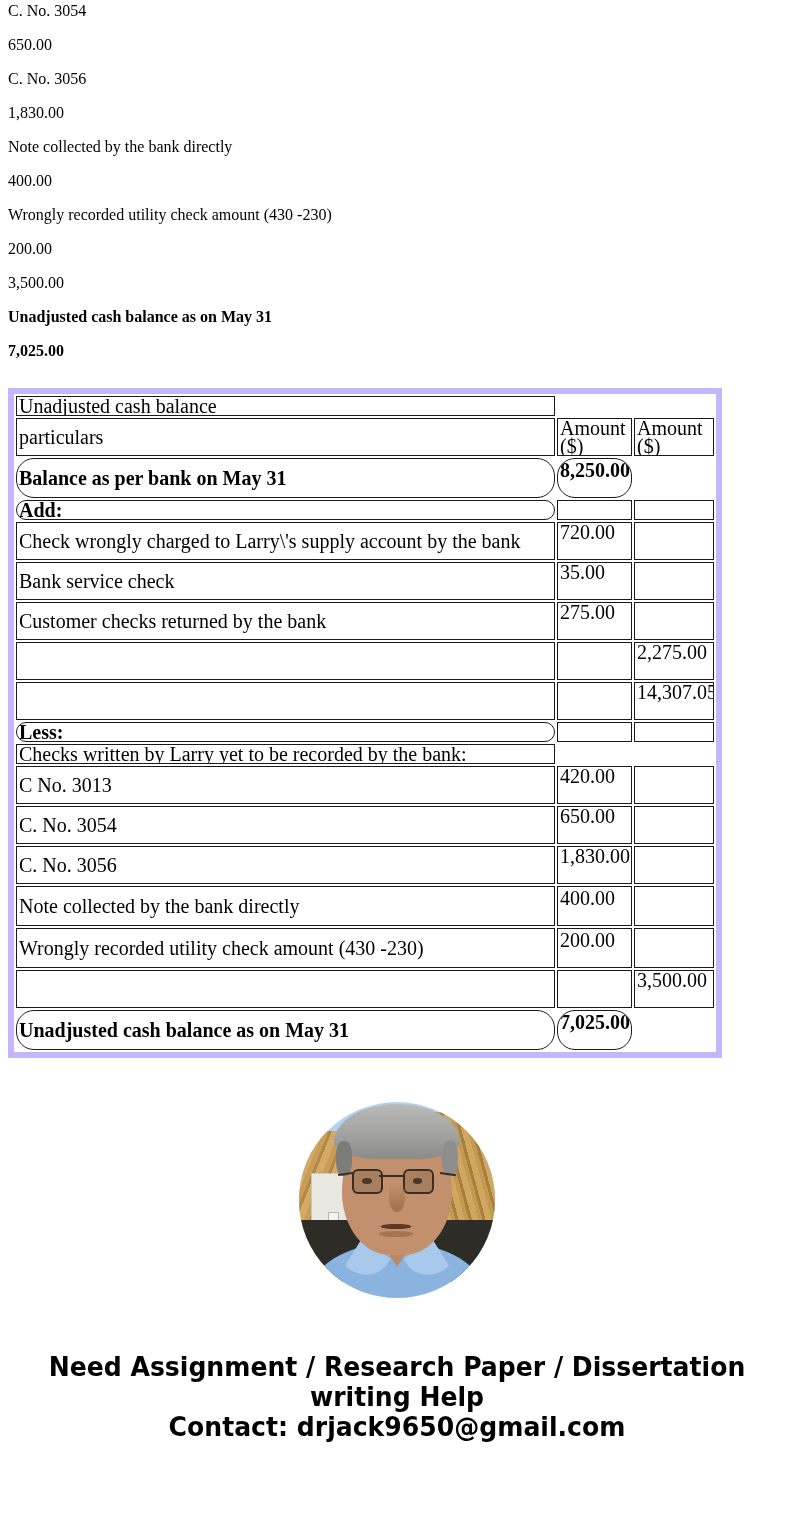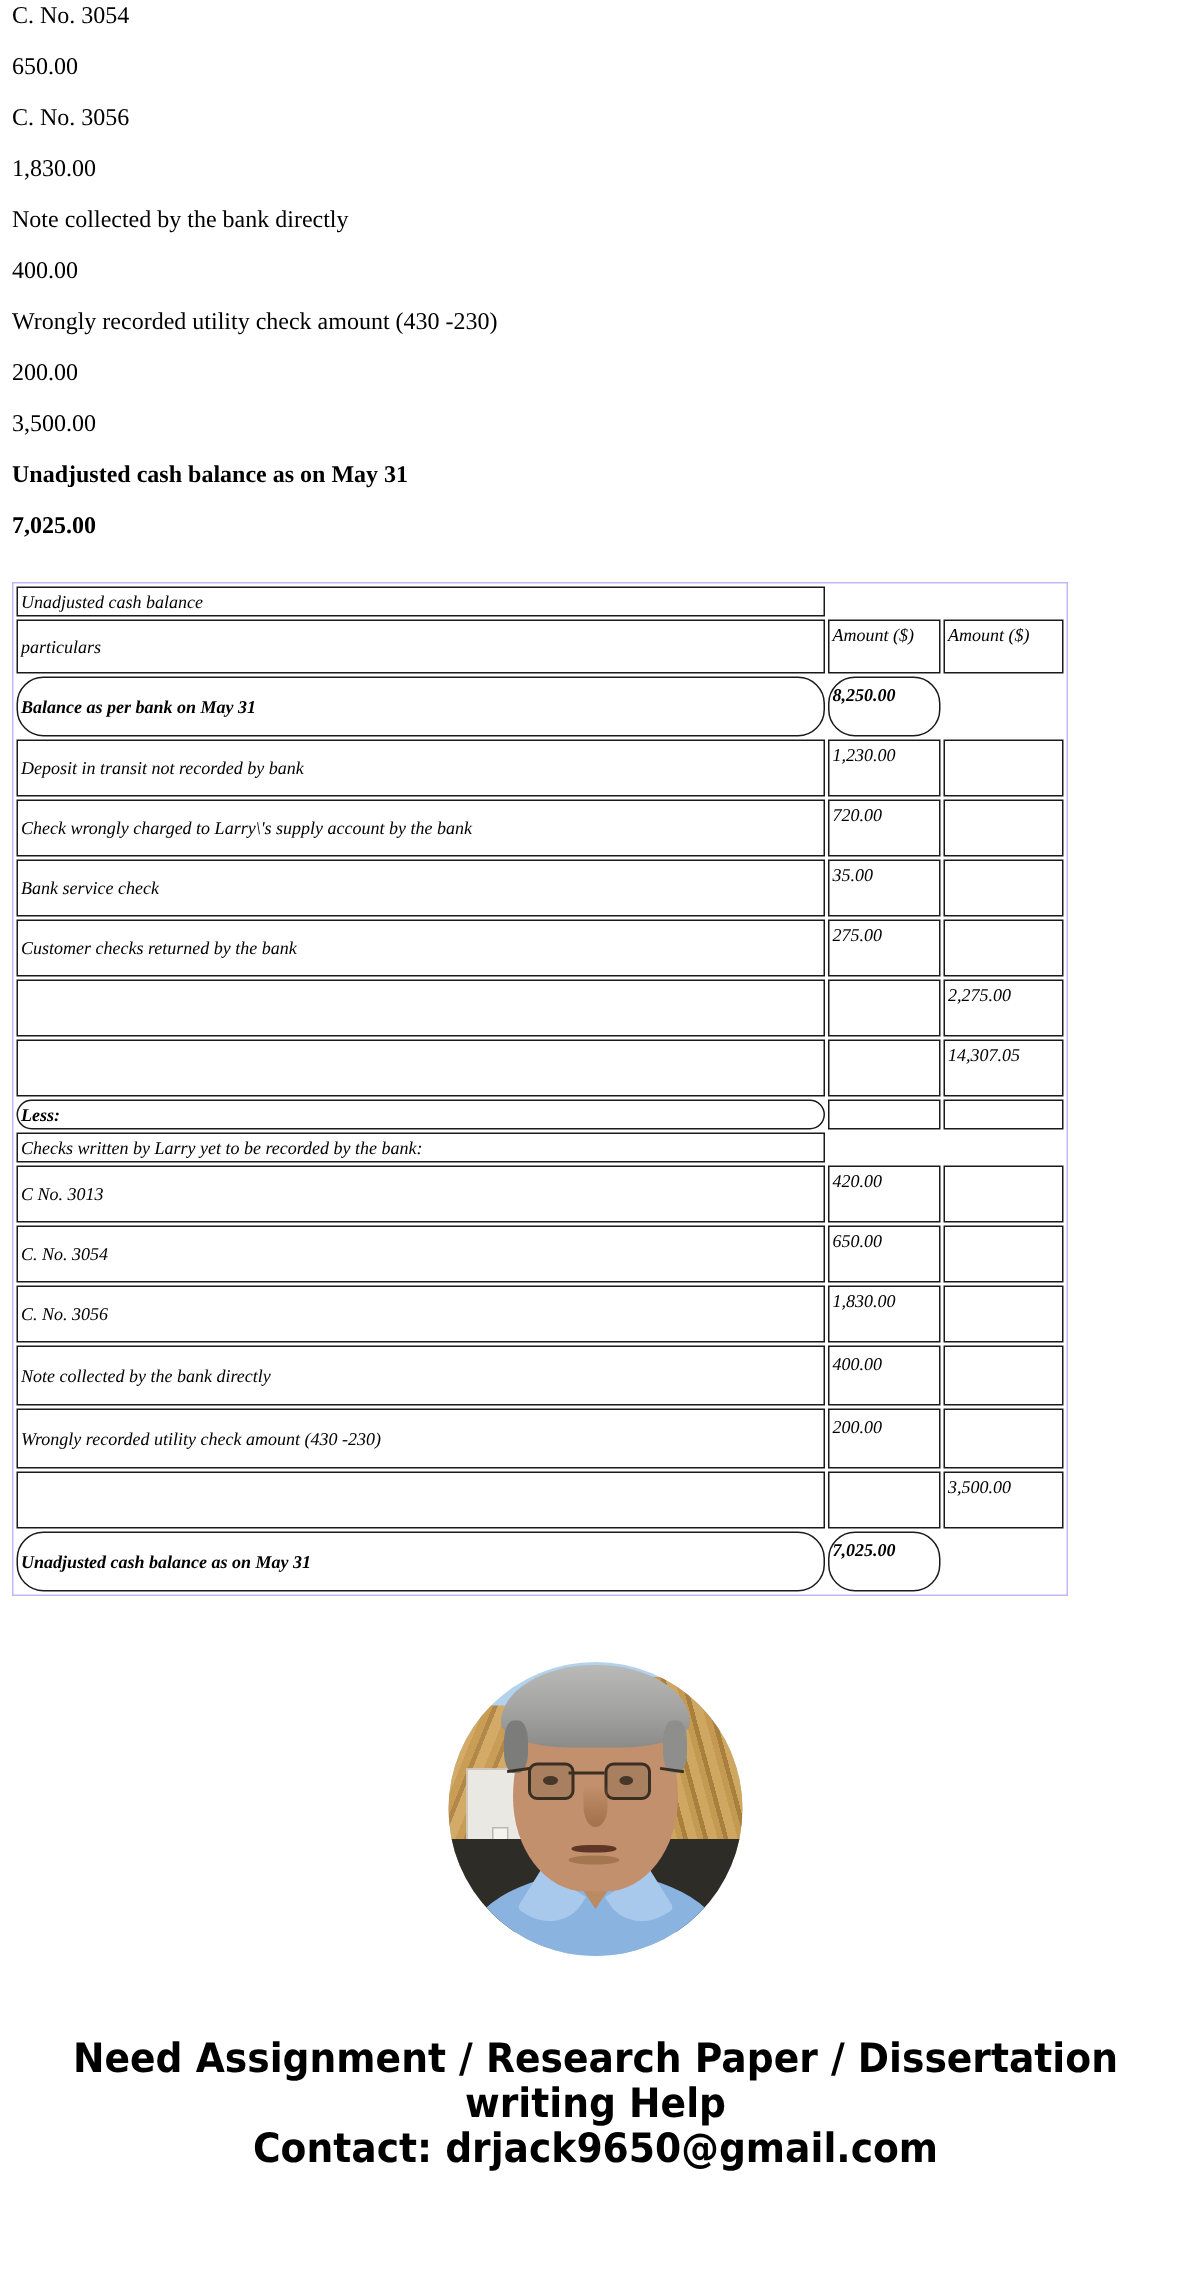--- a/index.html
+++ b/index.html
@@ -27,24 +27,23 @@
   .ind-43 { padding-left: 43px; }
   .ind-44 { padding-left: 44px; }
 
   
   table.recon {
     margin-top: 28px;
     border-collapse: separate;
     border-spacing: 2px;
     table-layout: fixed;
     width: 696px;
-    border: 1px solid #c4b5fd;
-    font-size: 12px;
+    border: 6px solid #c4b5fd;
+    font-size: 20px;
     line-height: 18px;
-    font-style: italic;
   }
   table.recon td {
     border: 1px solid #1a1a1a;
     padding: 0 1px 0 2px;
     box-sizing: border-box;
     vertical-align: middle;
     overflow: hidden;
   }
   table.recon td.amt { vertical-align: bottom; padding-bottom: 18px; }
   table.recon td.hdr { vertical-align: top; }
@@ -191,23 +190,23 @@
       </tr>
       <tr class="rh-m">
         <td>particulars</td>
         <td class="hdr">Amount ($)</td>
         <td class="hdr">Amount ($)</td>
       </tr>
       <tr class="rh-l">
         <td class="b">Balance as per bank on May 31</td>
         <td class="amt b">8,250.00</td>
       </tr>
-      <tr class="rh-t">
-        <td>Deposit in transit not recorded by bank</td>
-        <td class="amt">1,230.00</td>
+      <tr class="rh-s">
+        <td class="b">Add:</td>
+        <td class="amt"></td>
         <td class="amt"></td>
       </tr>
       <tr class="rh-t">
         <td>Check wrongly charged to Larry\'s supply account by the bank</td>
         <td class="amt">720.00</td>
         <td class="amt"></td>
       </tr>
       <tr class="rh-t">
         <td>Bank service check</td>
         <td class="amt">35.00</td>

